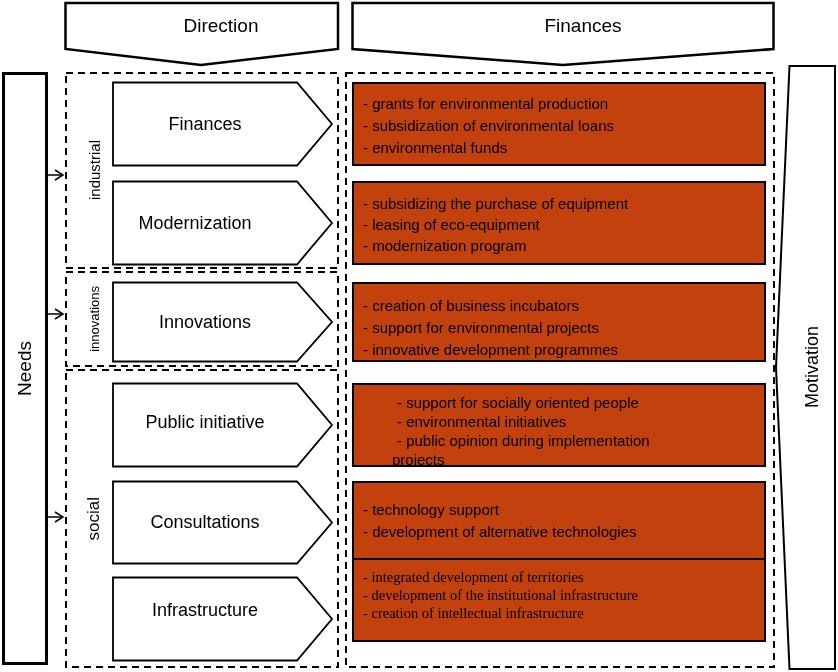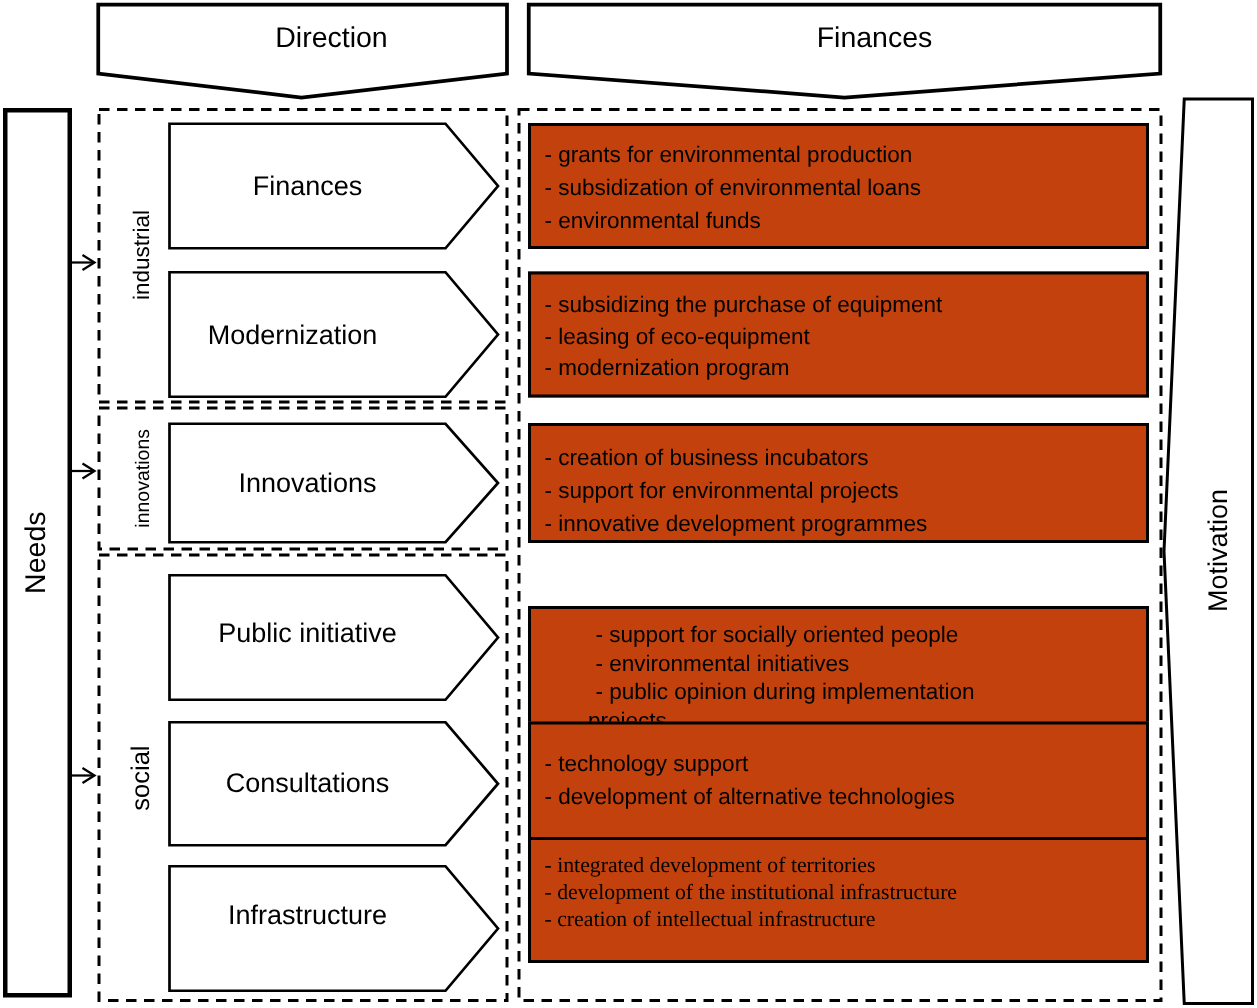--- a/index.html
+++ b/index.html
@@ -106,21 +106,21 @@
   <div class="mbox mb2" style="top:181px;height:84px;">
     <div class="mline">- subsidizing the purchase of equipment</div>
     <div class="mline">- leasing of eco-equipment</div>
     <div class="mline">- modernization program</div>
   </div>
   <div class="mbox mb3" style="top:282px;height:80px;">
     <div class="mline">- creation of business incubators</div>
     <div class="mline">- support for environmental projects</div>
     <div class="mline">- innovative development programmes</div>
   </div>
-  <div class="mbox mb4" style="top:404px;height:84px;padding-left:43px;">
+  <div class="mbox mb4" style="top:383px;height:84px;padding-left:43px;">
     <div class="mline">- support for socially oriented people</div>
     <div class="mline">- environmental initiatives</div>
     <div class="mline">- public opinion during implementation</div>
     <div class="mline cont">projects</div>
   </div>
   <div class="mbox mb5" style="top:481px;height:83px;">
     <div class="mline">- technology support</div>
     <div class="mline">- development of alternative technologies</div>
   </div>
   <div class="mbox mb6" style="top:558px;height:84px;font-family:Liberation Serif, serif;">

